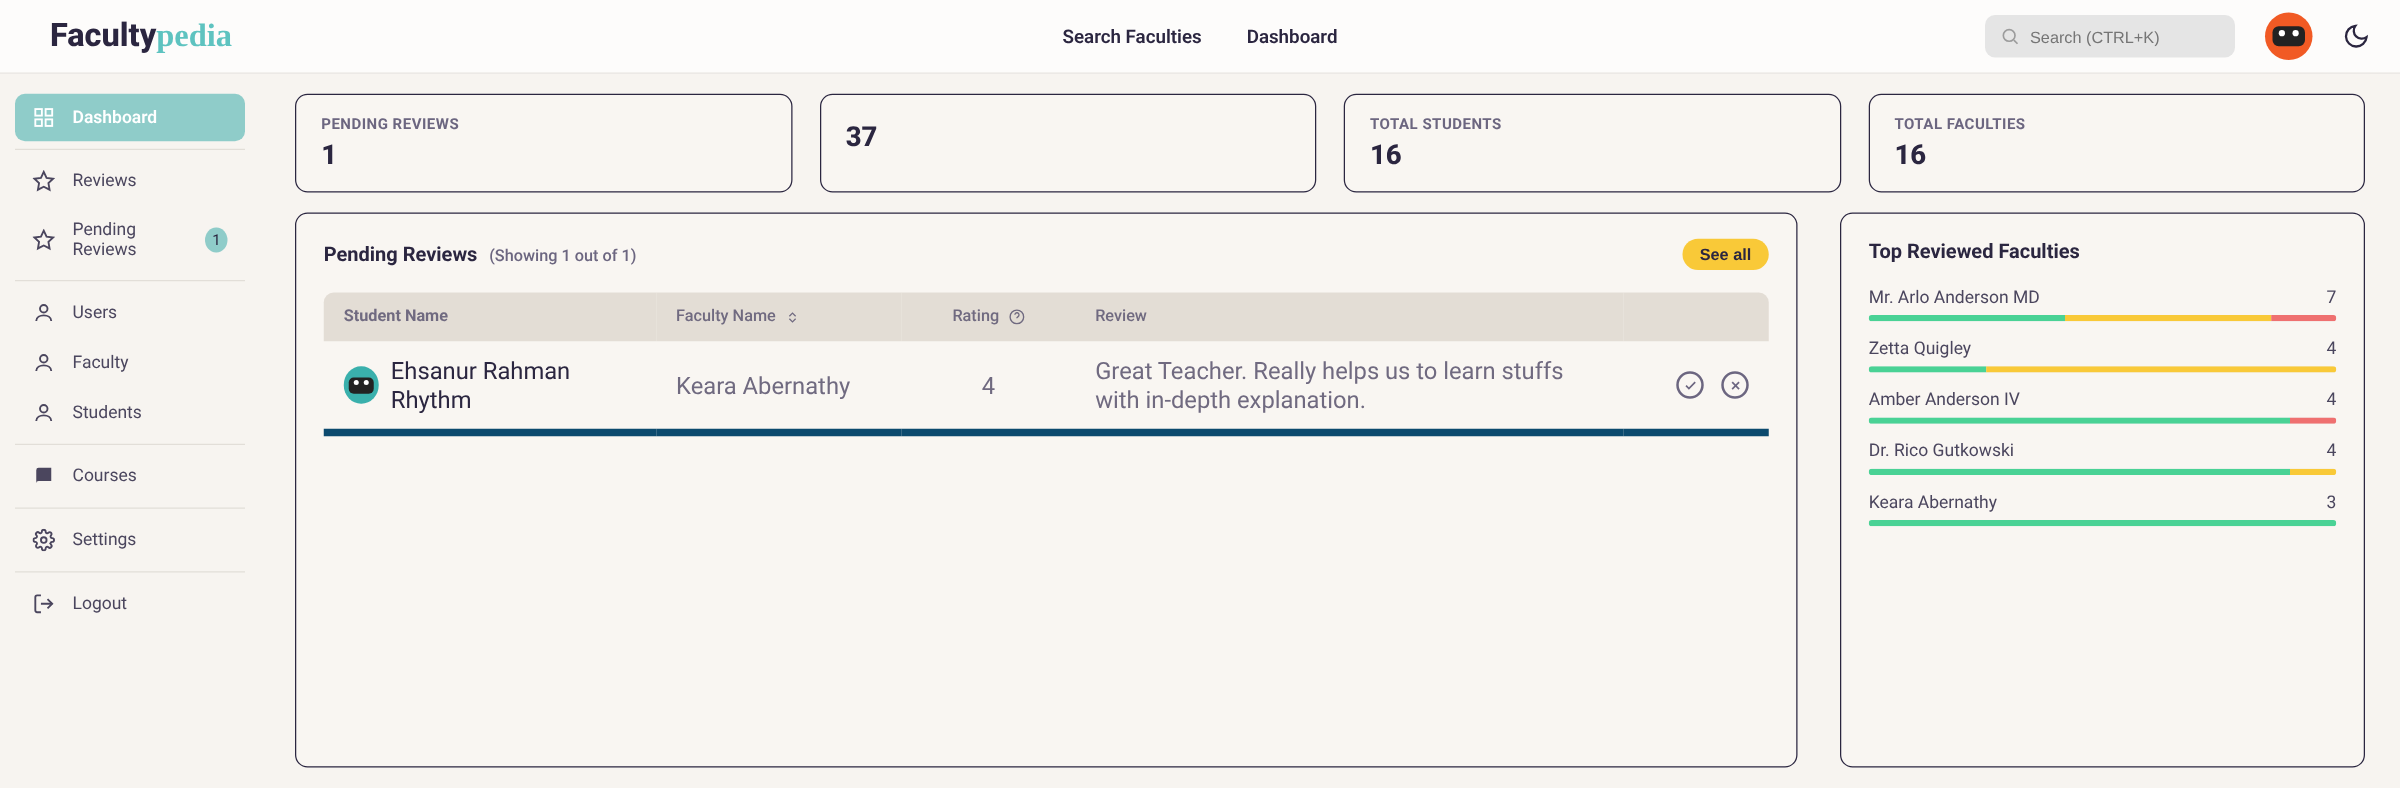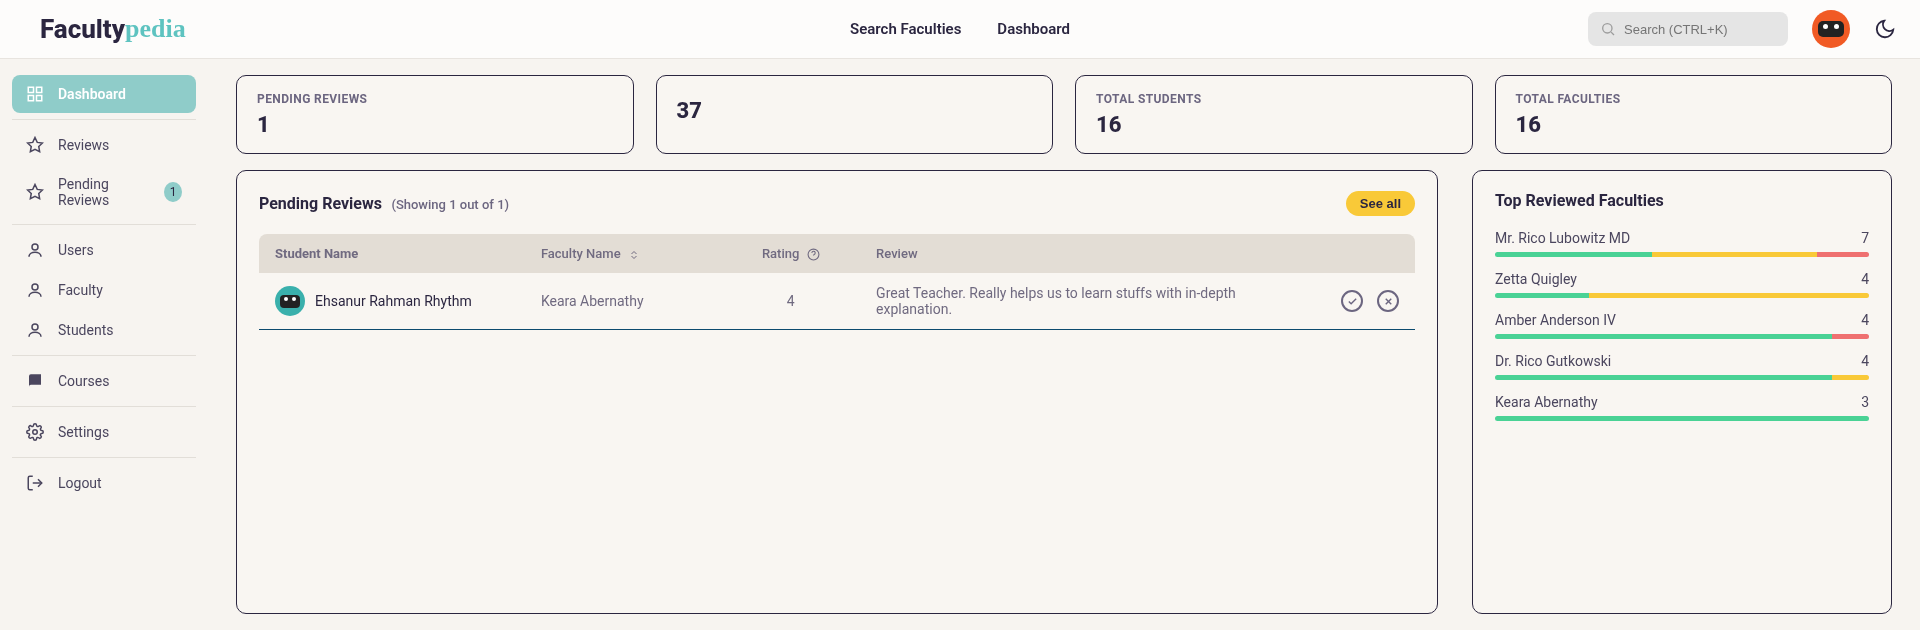--- a/index.html
+++ b/index.html
@@ -140,21 +140,21 @@
   }
 
   
   .tbl { width:100%; border-collapse:collapse; }
   .tbl thead th {
     text-align:left; font-size:13px; font-weight:500; color:#706a80;
     background:#e3ddd5; padding: 12px 16px;
   }
   .tbl thead th:first-child { border-top-left-radius:8px;font-weight:bold; }
   .tbl thead th:last-child { border-top-right-radius:8px; }
-  .tbl tbody td { padding: 12px 16px; font-size:14px; color:#706a80; vertical-align:middle; border-bottom:1px solid #0c4a6e;}
+  .tbl tbody td { padding: 12px 16px; font-size:19px; color:#706a80; vertical-align:middle; border-bottom:6px solid #0c4a6e;}
   .tbl .student-cell { display:flex; align-items:center; gap:10px; color:#2b2640; }
   .tbl .student-cell .av { width:30px; height:30px; border-radius:50%; background:#3ab0ac; display:flex; align-items:center; justify-content:center; }
   .tbl .student-cell .av .f { width:20px; height:13px; background:#222; border-radius:4px; position:relative; }
   .tbl .student-cell .av .f::before,.tbl .student-cell .av .f::after{content:'';position:absolute;width:4px;height:4px;background:#fff;border-radius:50%;top:2px;}
   .tbl .student-cell .av .f::before{left:4px;} .tbl .student-cell .av .f::after{right:4px;}
   .tbl .actions { display:flex; gap:14px; justify-content:flex-end; }
   .tbl .actions .ico { width:22px; height:22px; border:2px solid #6c6680; border-radius:50%; display:flex; align-items:center; justify-content:center; cursor:pointer; font-size:12px; font-weight:700;}
 
   
   .fac-item { margin-bottom: 14px; }
@@ -350,21 +350,21 @@
             </tr>
           </tbody>
         </table>
       </div>
 
       <div class="panel panel-top">
         <div class="panel-title" style="margin-bottom:20px">Top Reviewed Faculties</div>
         <div id="fac-list">
             <div class="fac-item">
     <div class="fac-row">
-      <span>Mr. Rico Lubowitz MD</span>
+      <span>Mr. Arlo Anderson MD</span>
       <span>7</span>
     </div>
     <div class="fac-bar">
       <div class="seg-g" style="width:42%"></div>
       <div class="seg-y" style="width:44%"></div>
       <div class="seg-r" style="width:14%"></div>
     </div>
             </div>
             <div class="fac-item">
     <div class="fac-row">

